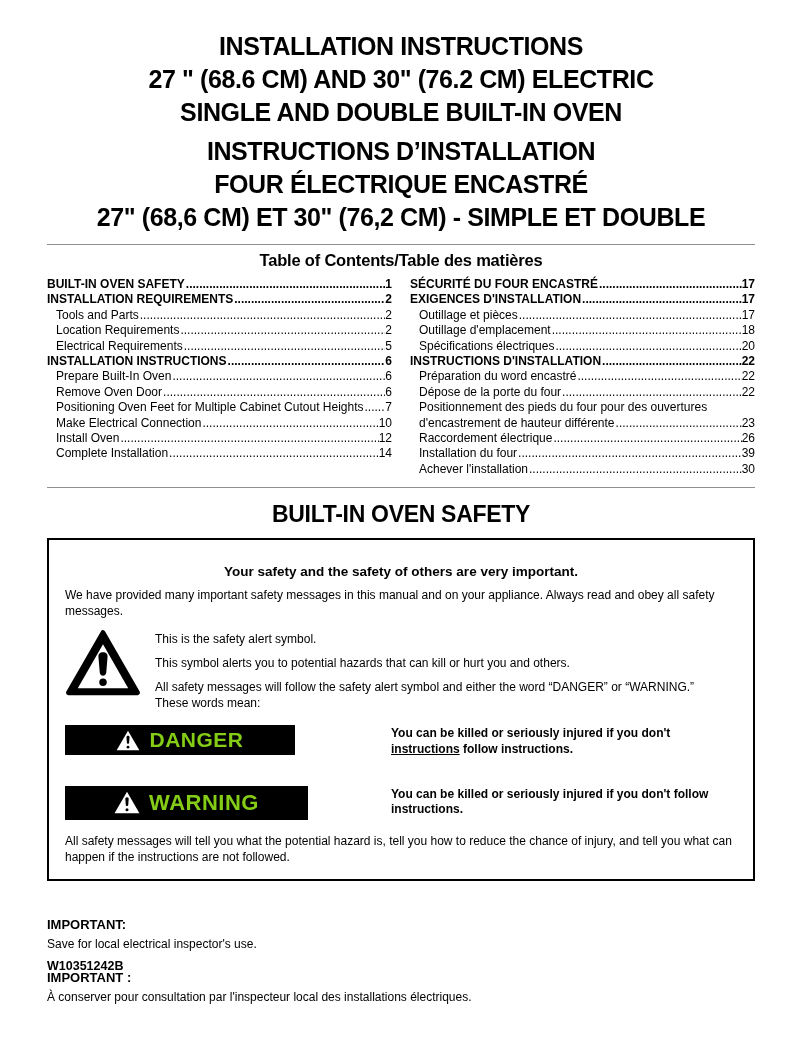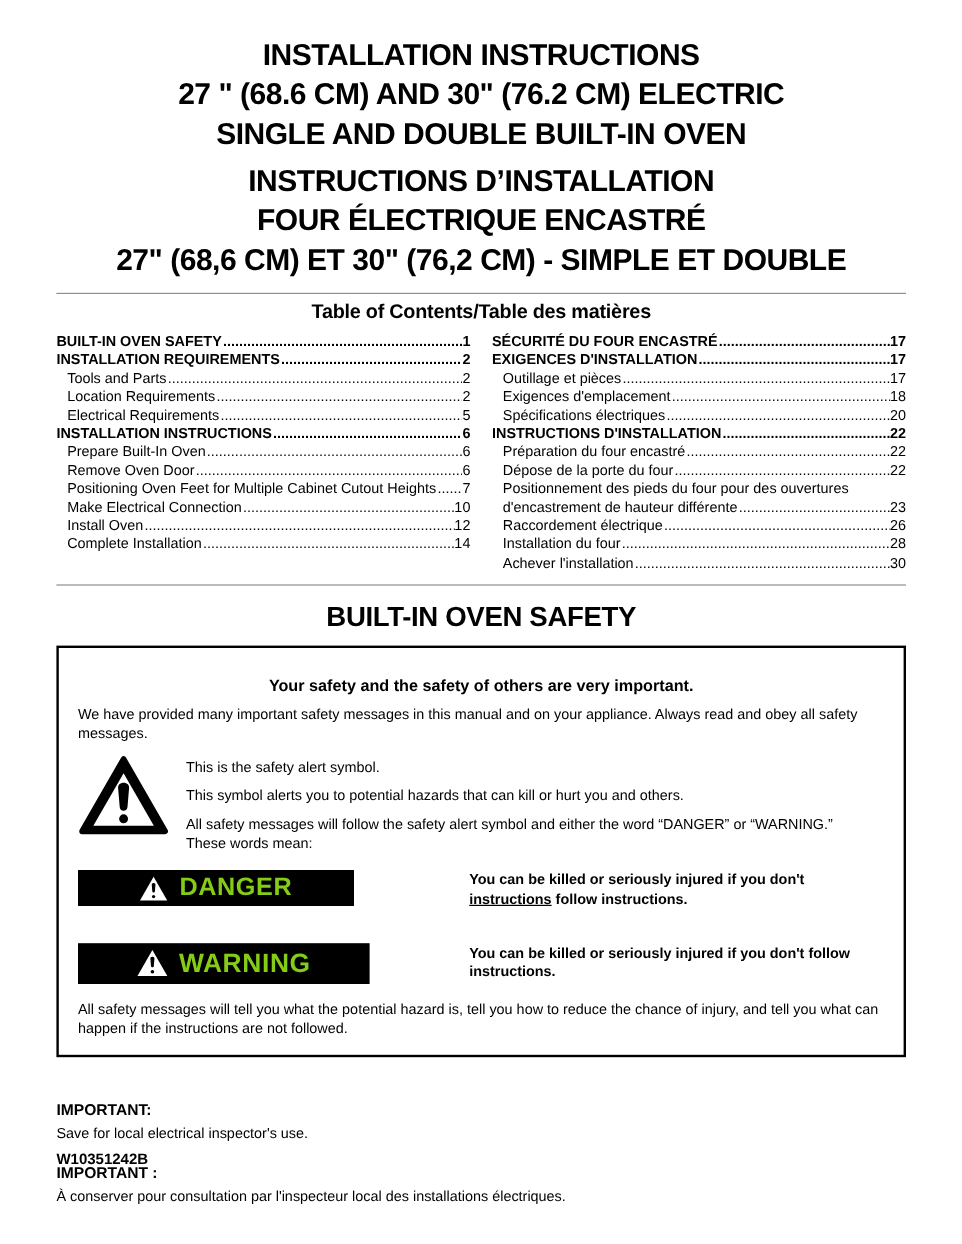--- a/index.html
+++ b/index.html
@@ -172,36 +172,36 @@
             <span class="toc-label">EXIGENCES D'INSTALLATION</span>
             <span class="toc-dots"></span>
             <span class="toc-page">17</span>
           </div>
         <div class="toc-row i">
             <span class="toc-label">Outillage et pièces</span>
             <span class="toc-dots"></span>
             <span class="toc-page">17</span>
           </div>
         <div class="toc-row i">
-            <span class="toc-label">Exigences d'emplacement</span>
+            <span class="toc-label">Outillage d'emplacement</span>
             <span class="toc-dots"></span>
             <span class="toc-page">18</span>
           </div>
         <div class="toc-row i">
             <span class="toc-label">Spécifications électriques</span>
             <span class="toc-dots"></span>
             <span class="toc-page">20</span>
           </div>
         <div class="toc-row b">
             <span class="toc-label">INSTRUCTIONS D'INSTALLATION</span>
             <span class="toc-dots"></span>
             <span class="toc-page">22</span>
           </div>
         <div class="toc-row i">
-            <span class="toc-label">Préparation du four encastré</span>
+            <span class="toc-label">Préparation du word encastré</span>
             <span class="toc-dots"></span>
             <span class="toc-page">22</span>
           </div>
         <div class="toc-row i">
             <span class="toc-label">Dépose de la porte du four</span>
             <span class="toc-dots"></span>
             <span class="toc-page">22</span>
           </div>
         <div class="toc-row i">
             <span class="toc-label">Positionnement des pieds du four pour des ouvertures</span>
@@ -212,21 +212,21 @@
             <span class="toc-page">23</span>
           </div>
         <div class="toc-row i">
             <span class="toc-label">Raccordement électrique</span>
             <span class="toc-dots"></span>
             <span class="toc-page">26</span>
           </div>
         <div class="toc-row i">
             <span class="toc-label">Installation du four</span>
             <span class="toc-dots"></span>
-            <span class="toc-page">28</span>
+            <span class="toc-page">39</span>
           </div>
         <div class="toc-row i">
             <span class="toc-label">Achever l'installation</span>
             <span class="toc-dots"></span>
             <span class="toc-page">30</span>
           </div>
       </div>
 
     </div>
   </section>

